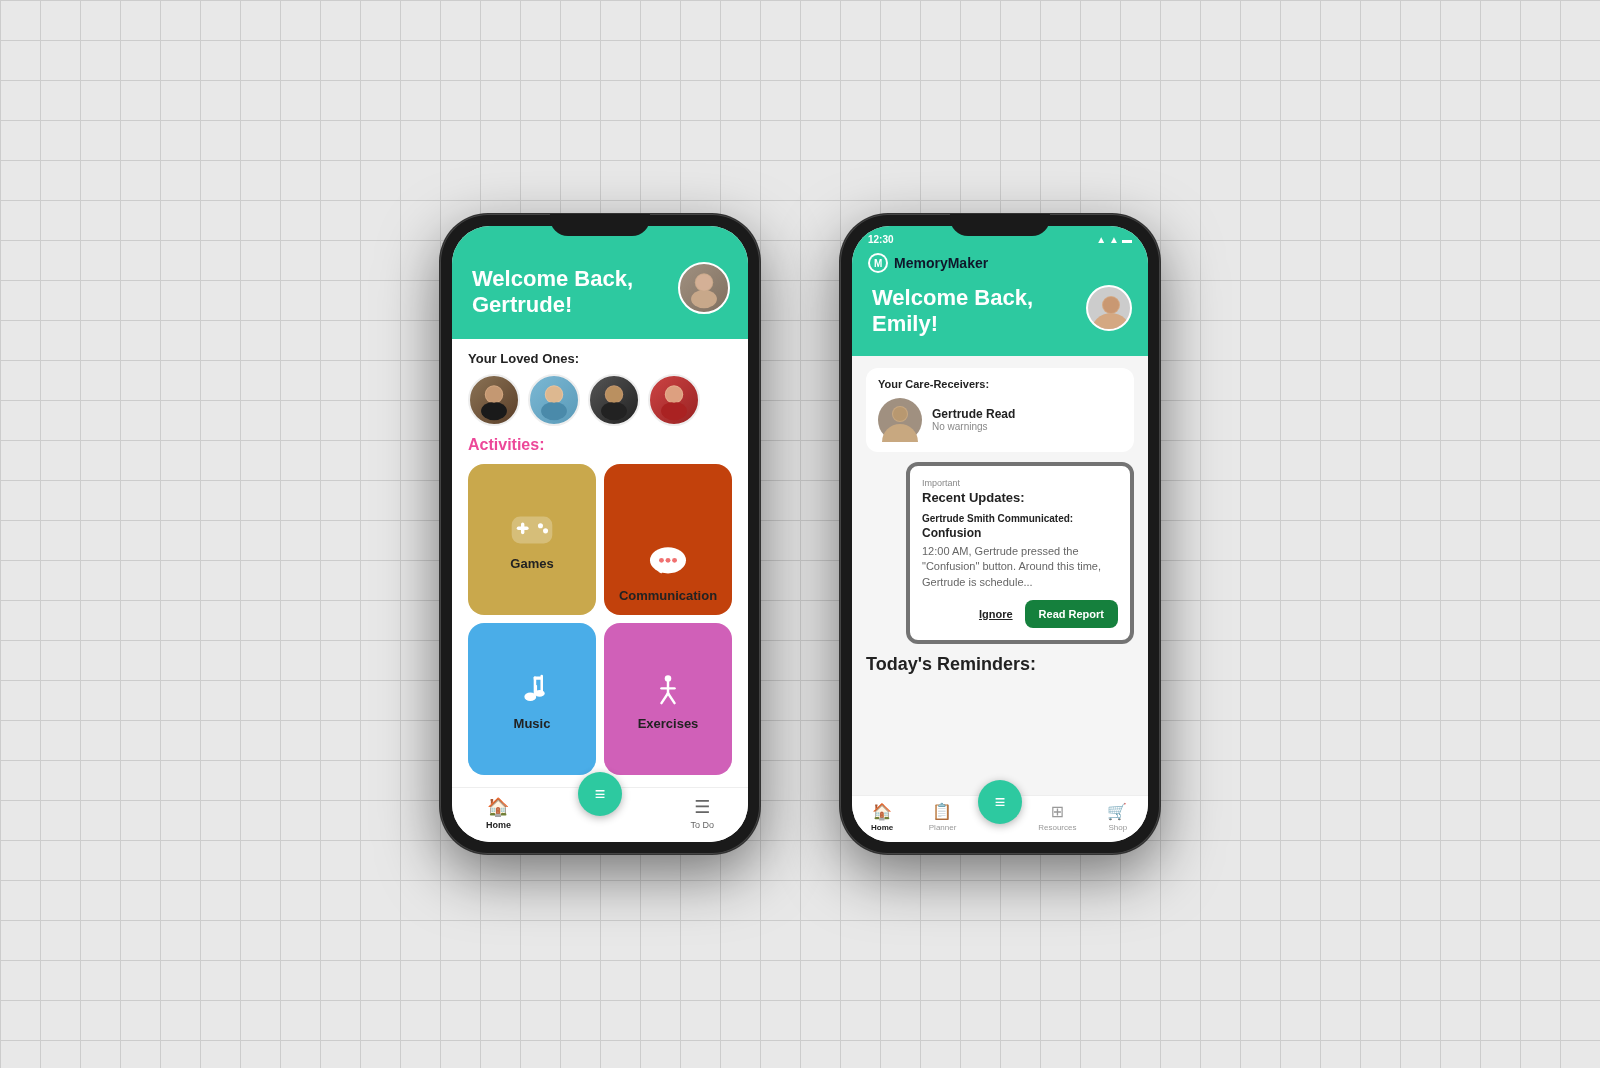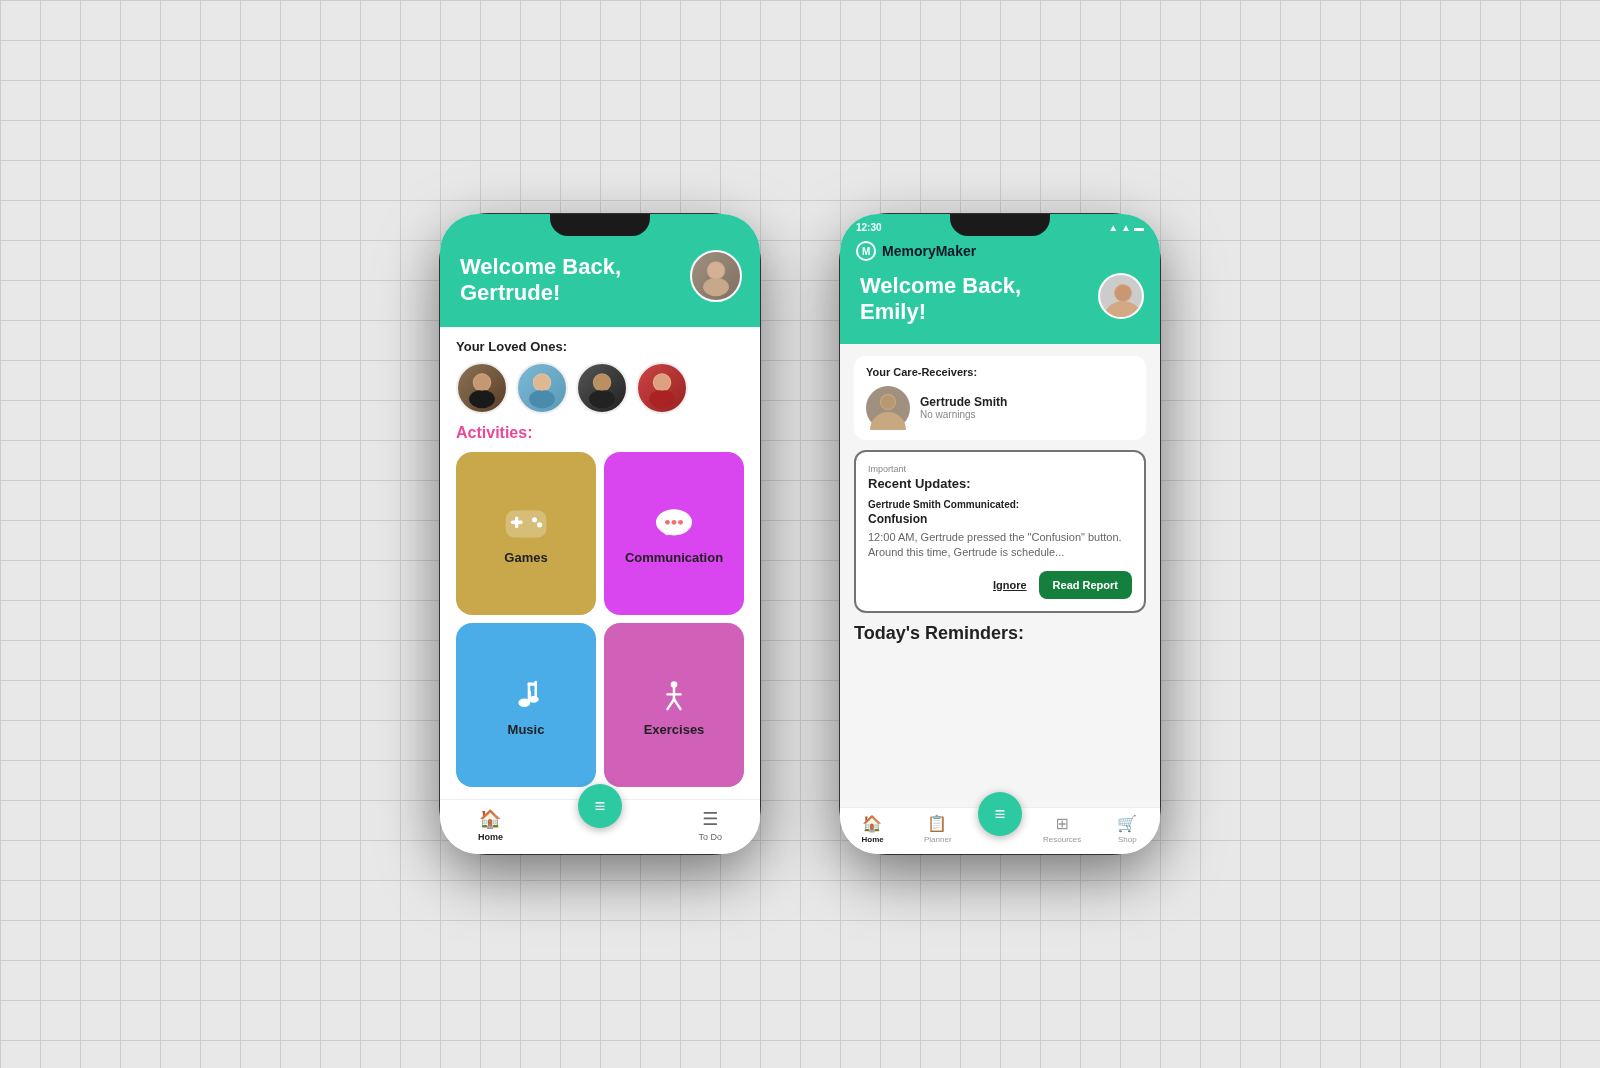--- a/index.html
+++ b/index.html
@@ -24,21 +24,21 @@
       align-items: center;
       padding: 40px;
     }
 
     
     .phone {
       width: 320px;
       height: 640px;
       background: #1a1a1a;
       border-radius: 48px;
-      padding: 0;
+      padding: 12px;
       position: relative;
       box-shadow:
         0 0 0 1px #333,
         0 20px 60px rgba(0,0,0,0.5),
         inset 0 0 0 1px #444;
     }
 
     .phone-inner {
       width: 100%;
       height: 100%;
@@ -162,21 +162,21 @@
       cursor: pointer;
     }
 
     .activity-card .activity-label {
       font-size: 13px;
       font-weight: 700;
       color: #222;
     }
 
     .card-games { background: #C9A84C; border-radius: 16px; }
-    .card-communication { background: #d946ef; border-radius: 16px; }
+    .card-communication { background: #c2410c; border-radius: 16px; justify-content: flex-end; }
     .card-music { background: #4AADE8; border-radius: 16px; }
     .card-exercises { background: #D060B8; border-radius: 16px; }
 
     
     .games-icon-svg, .comm-icon-svg, .music-icon-svg, .exercise-icon-svg {
       width: 44px;
       height: 36px;
     }
 
     
@@ -345,22 +345,23 @@
     }
 
     .care-info p {
       font-size: 10px;
       color: #888;
     }
 
     .update-card {
       background: white;
       border-radius: 12px;
-      border: 2px solid #737373;
+      border: 4px solid #737373;
       padding: 12px;
+      margin-left: 40px;
     }
 
     .update-label {
       font-size: 9px;
       color: #888;
       margin-bottom: 2px;
     }
 
     .update-title {
       font-size: 13px;
@@ -625,21 +626,21 @@
           <div class="care-title">Your Care-Receivers:</div>
           <div class="care-receiver-row">
             <div class="care-avatar">
               <svg width="44" height="44" viewBox="0 0 44 44">
                 <circle cx="22" cy="44" r="18" fill="#c8a880"></circle>
                 <circle cx="22" cy="16" r="8" fill="#c8a880"></circle>
                 <circle cx="22" cy="16" r="7" fill="#b89870"></circle>
               </svg>
             </div>
             <div class="care-info">
-              <h3>Gertrude Smith</h3>
+              <h3>Gertrude Read</h3>
               <p>No warnings</p>
             </div>
           </div>
         </div>
 
         <div class="update-card">
           <div class="update-label">Important</div>
           <div class="update-title">Recent Updates:</div>
           <div class="update-communicator">Gertrude Smith Communicated:</div>
           <div class="update-event">Confusion</div>

